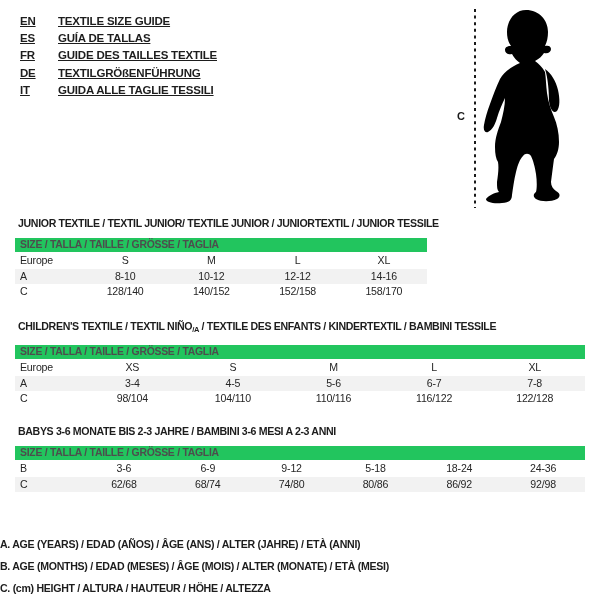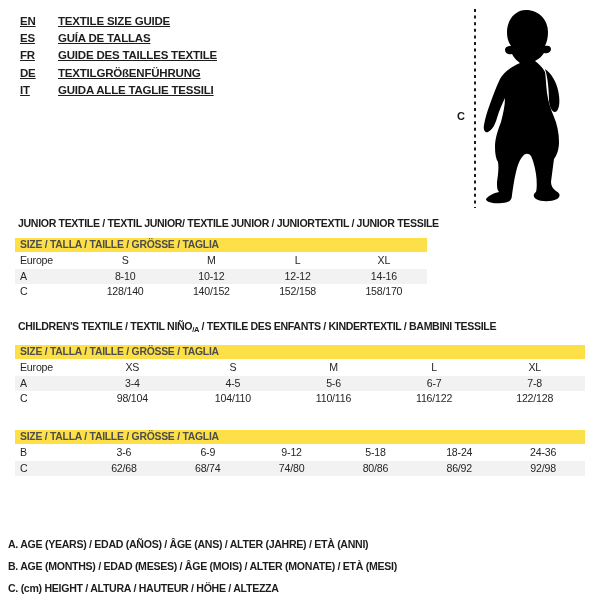--- a/index.html
+++ b/index.html
@@ -13,29 +13,29 @@
   .legend-code{width:38px;flex:0 0 38px;}
   
   .figure-svg{position:absolute;left:445px;top:0;width:155px;height:215px;}
   
   .section{position:absolute;}
   .sec-junior{left:15px;top:215px;width:412px;}
   .sec-children{left:15px;top:318px;width:570px;}
   .sec-babies{left:15px;top:423px;width:570px;}
   .tbl-title{font-size:10.6px;font-weight:bold;letter-spacing:-0.35px;line-height:16px;padding-left:3px;white-space:nowrap;}
   .sub{font-size:7.5px;vertical-align:-2px;}
-  .sizebar{margin-top:7px;background:#fde047;color:#4d4d4d;font-size:10.4px;font-weight:bold;
+  .sizebar{margin-top:7px;background:#22c55e;color:#4d4d4d;font-size:10.4px;font-weight:bold;
            letter-spacing:-0.25px;line-height:14px;padding:0 0 0 5px;height:14px;}
   .tbl{display:table;width:100%;table-layout:fixed;margin-top:1px;}
   .trow{display:table-row;}
   .trow.stripe .tcell{background:#f2f2f2;}
   .tcell{display:table-cell;font-size:10.6px;line-height:15.5px;text-align:center;color:#262626;letter-spacing:-0.2px;}
   .tcell.lbl{width:62px;text-align:left;padding-left:5px;}
   
-  .footnotes{position:absolute;left:8px;top:533px;}
+  .footnotes{position:absolute;left:0;top:533px;}
   .footnote{font-size:10.6px;font-weight:bold;letter-spacing:-0.3px;line-height:22px;white-space:nowrap;}
 </style>
 </head>
 <body>
 
 <div class="page">
 
   <div class="legend">
     <div class="legend-row">
       <span class="legend-code">EN</span>
@@ -164,20 +164,21 @@
         <span class="tcell">98/104</span>
         <span class="tcell">104/110</span>
         <span class="tcell">110/116</span>
         <span class="tcell">116/122</span>
         <span class="tcell">122/128</span>
       </div>
     </div>
   </div>
 
   <div class="section sec-babies">
+    <div class="tbl-title">BABYS 3-6 MONATE BIS 2-3 JAHRE / BAMBINI 3-6 MESI A 2-3 ANNI</div>
     <div class="sizebar">SIZE / TALLA / TAILLE / GRÖSSE / TAGLIA</div>
     <div class="tbl">
       <div class="trow">
         <span class="tcell lbl">B</span>
         <span class="tcell">3-6</span>
         <span class="tcell">6-9</span>
         <span class="tcell">9-12</span>
         <span class="tcell">5-18</span>
         <span class="tcell">18-24</span>
         <span class="tcell">24-36</span>

